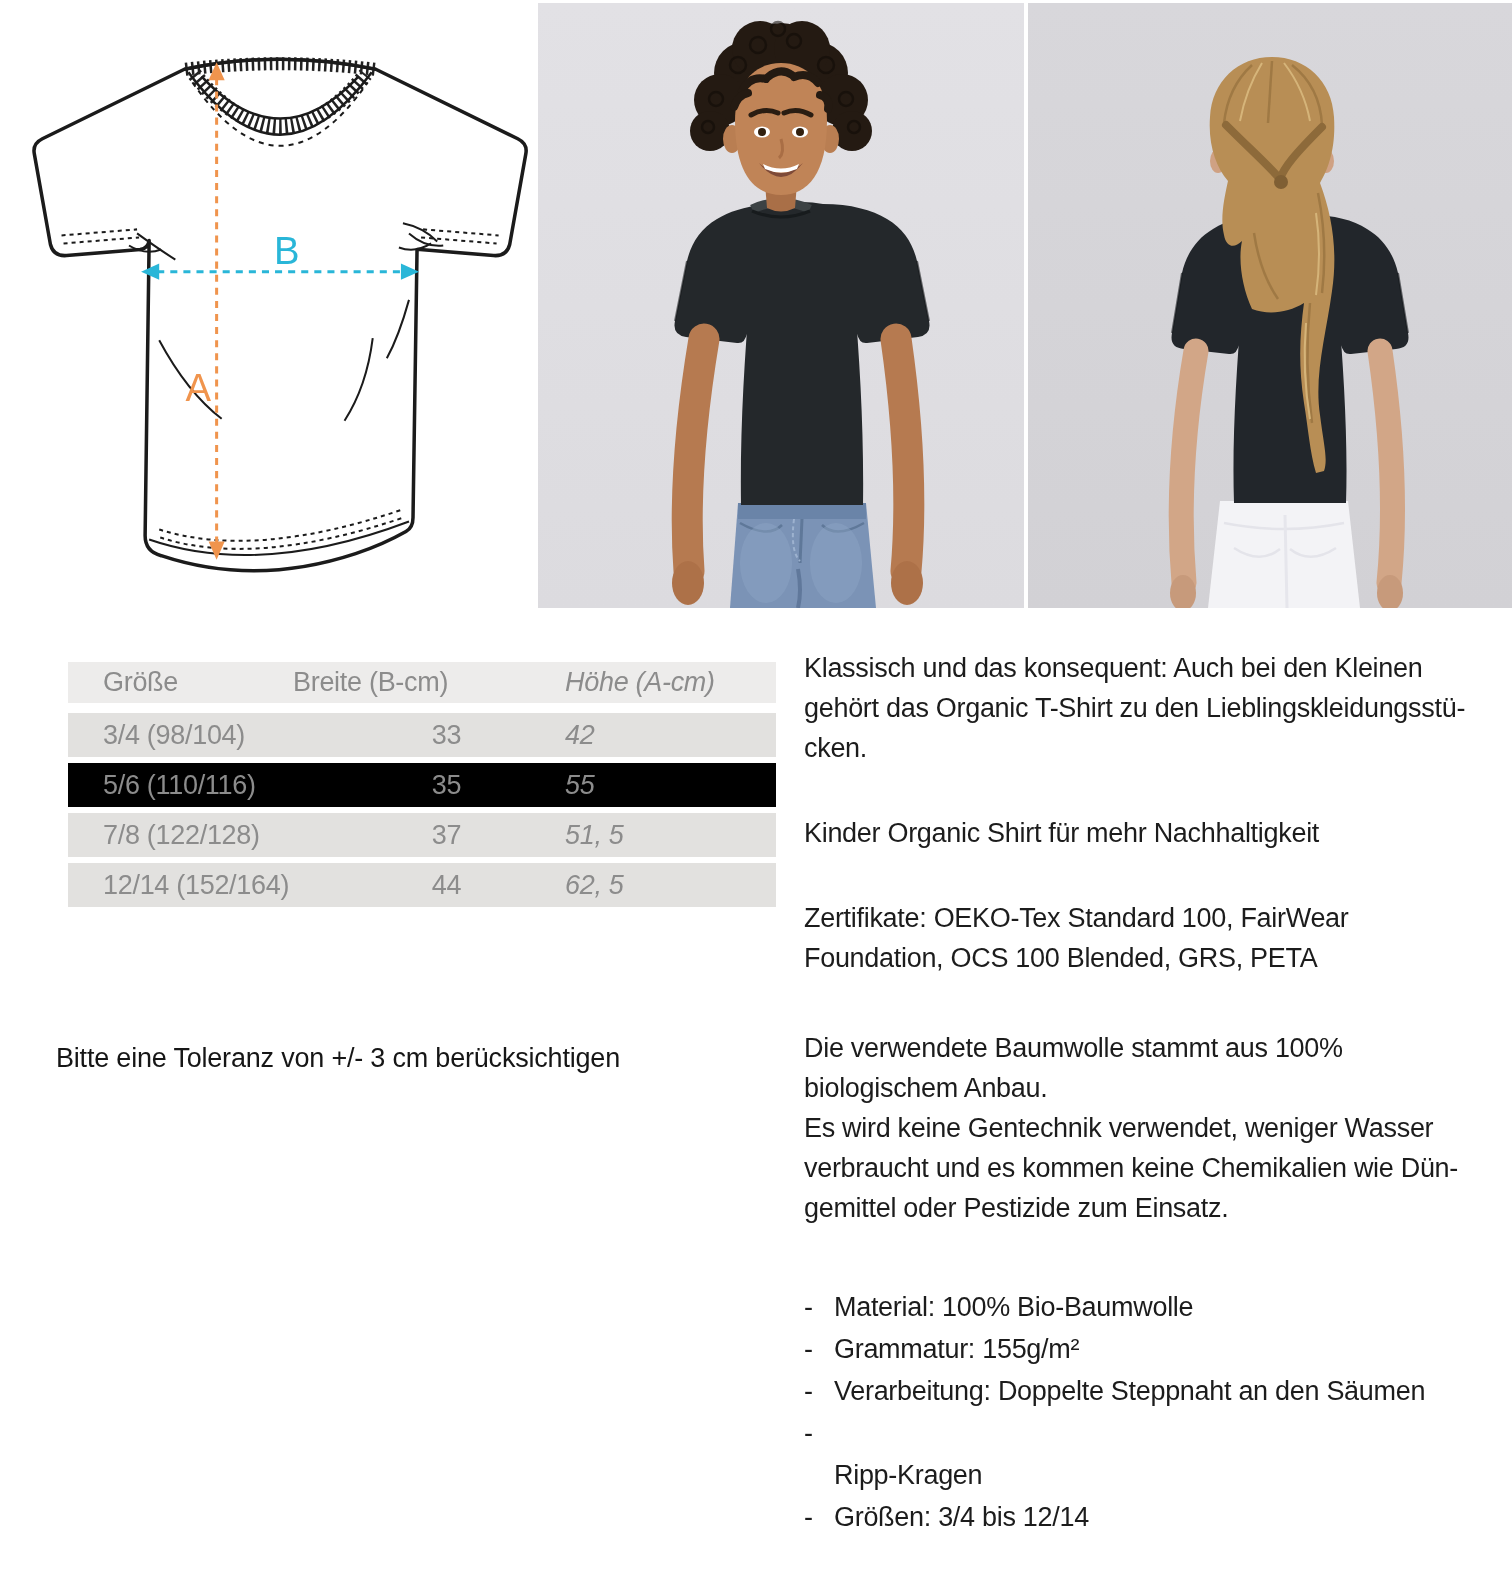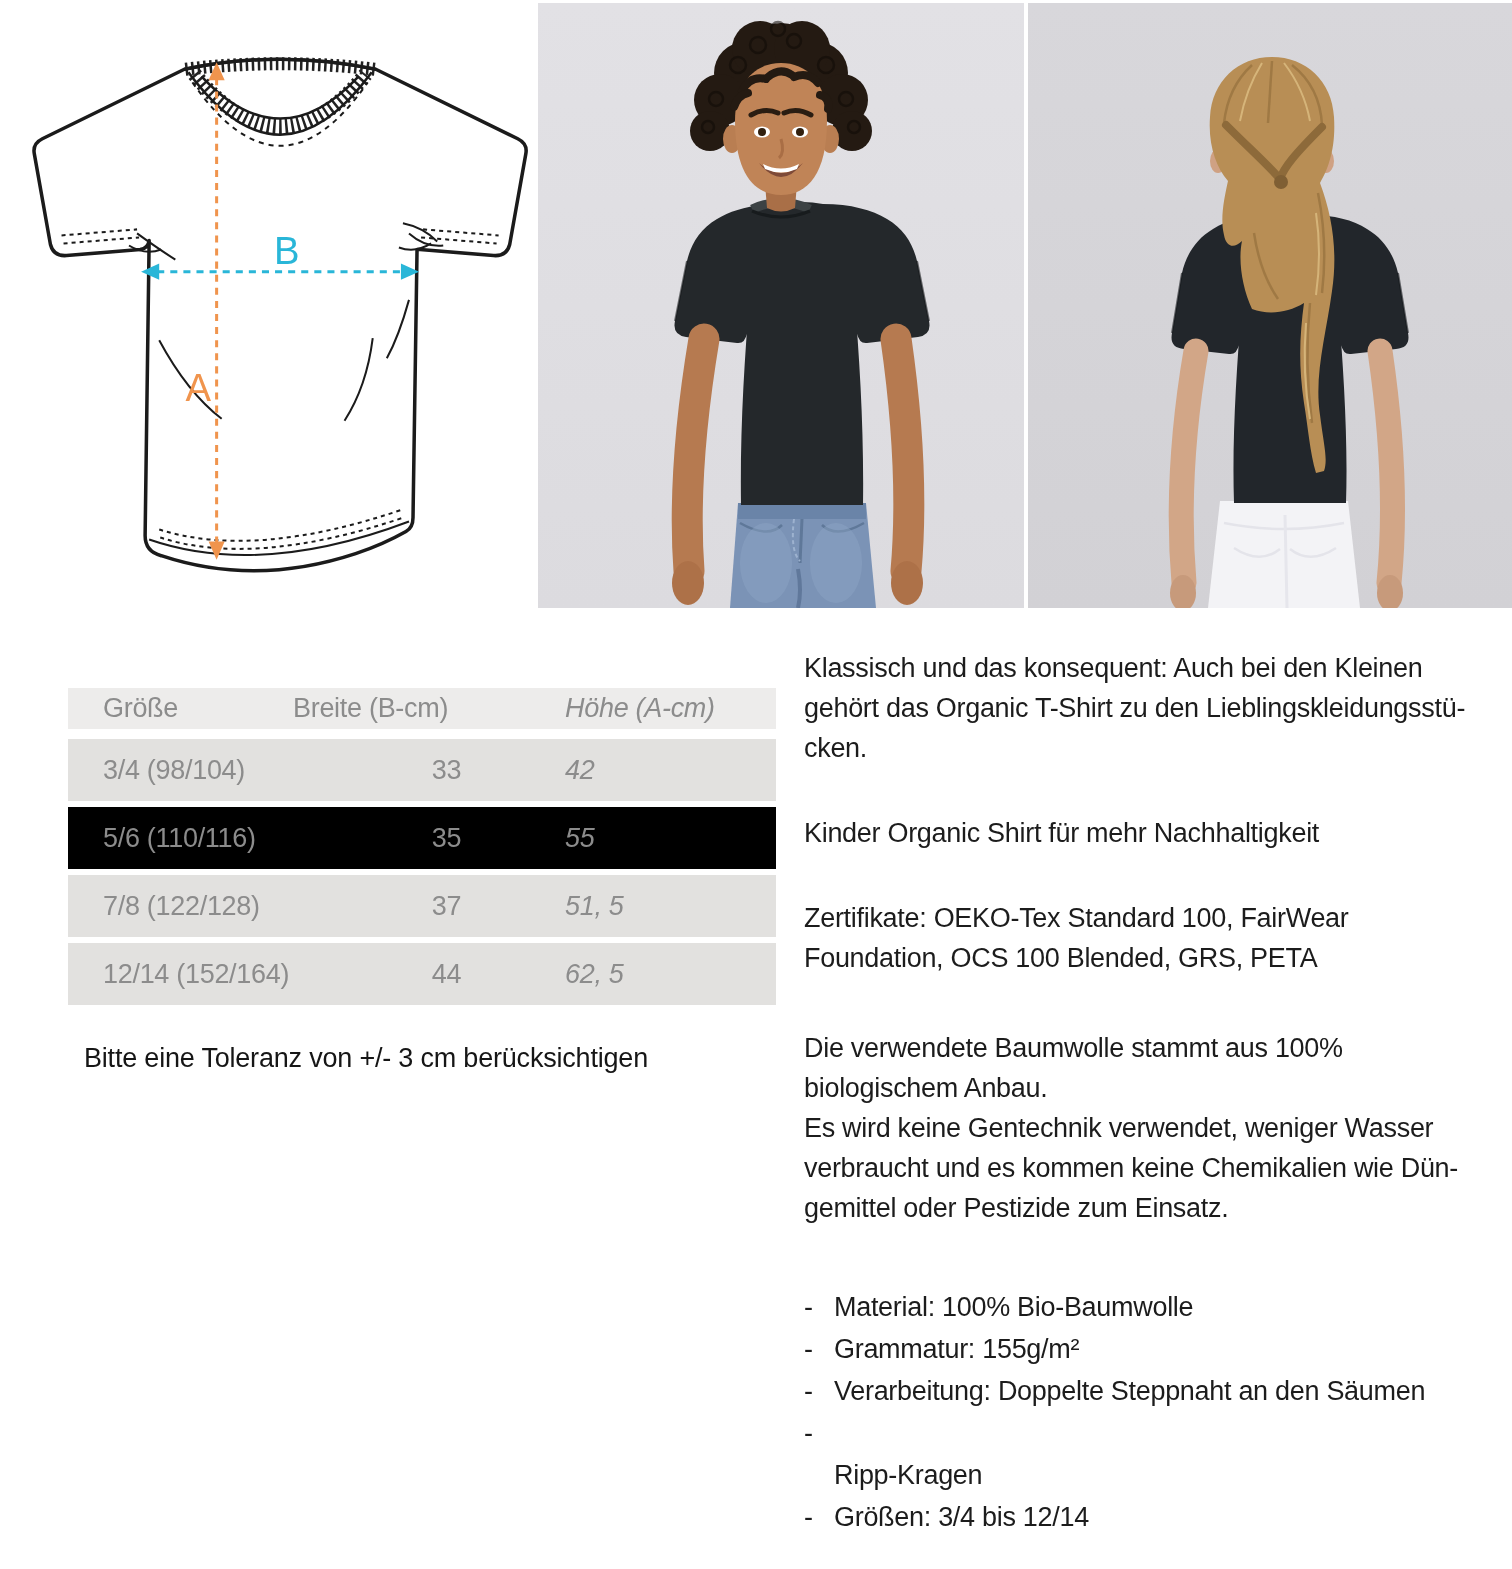--- a/index.html
+++ b/index.html
@@ -12,30 +12,30 @@
   
   .photo{position:absolute;top:3px;height:605px;overflow:hidden;}
   .photo-front{left:538px;width:486px;background:#dfdee2;}
   .photo-back{left:1028px;width:484px;background:#d5d4d8;}
   .photo svg{display:block;width:100%;height:100%;}
 
   
   .size-table{position:absolute;left:68px;top:662px;width:708px;
               font-size:27px;color:#8c8c8c;letter-spacing:-0.3px;}
   .t-row{display:grid;grid-template-columns:225px 272px 1fr;align-items:center;}
-  .t-head{height:41px;background:#edeceb;margin-bottom:10px;margin-top:26px;}
-  .t-data{height:62px;margin-bottom:6px;}
+  .t-head{height:41px;background:#edeceb;margin-bottom:10px;}
+  .t-data{height:44px;margin-bottom:6px;}
   .t-data.odd{background:#e2e1df;}
   .t-data.even{background:#000000;}
   .c1{padding-left:35px;}
   .c2{padding-left:0;}
   .t-data .c2{padding-left:35px;text-align:center;}
   .c3{padding-left:0;font-style:italic;}
 
-  .tolerance{position:absolute;left:84px;top:1043px;font-size:27px;color:#161616;
+  .tolerance{position:absolute;left:56px;top:1043px;font-size:27px;color:#161616;
              letter-spacing:-0.2px;}
 
   
   .description{position:absolute;left:804px;top:648px;width:712px;
                font-size:27px;color:#1c1c1c;letter-spacing:-0.3px;}
   .description .line{line-height:40px;white-space:nowrap;}
   .para-gap{margin-top:45px;}
   .para-gap-lg{margin-top:50px;}
   .spec-list{margin-top:58px;}
   .spec-item{display:flex;line-height:42px;white-space:nowrap;}

